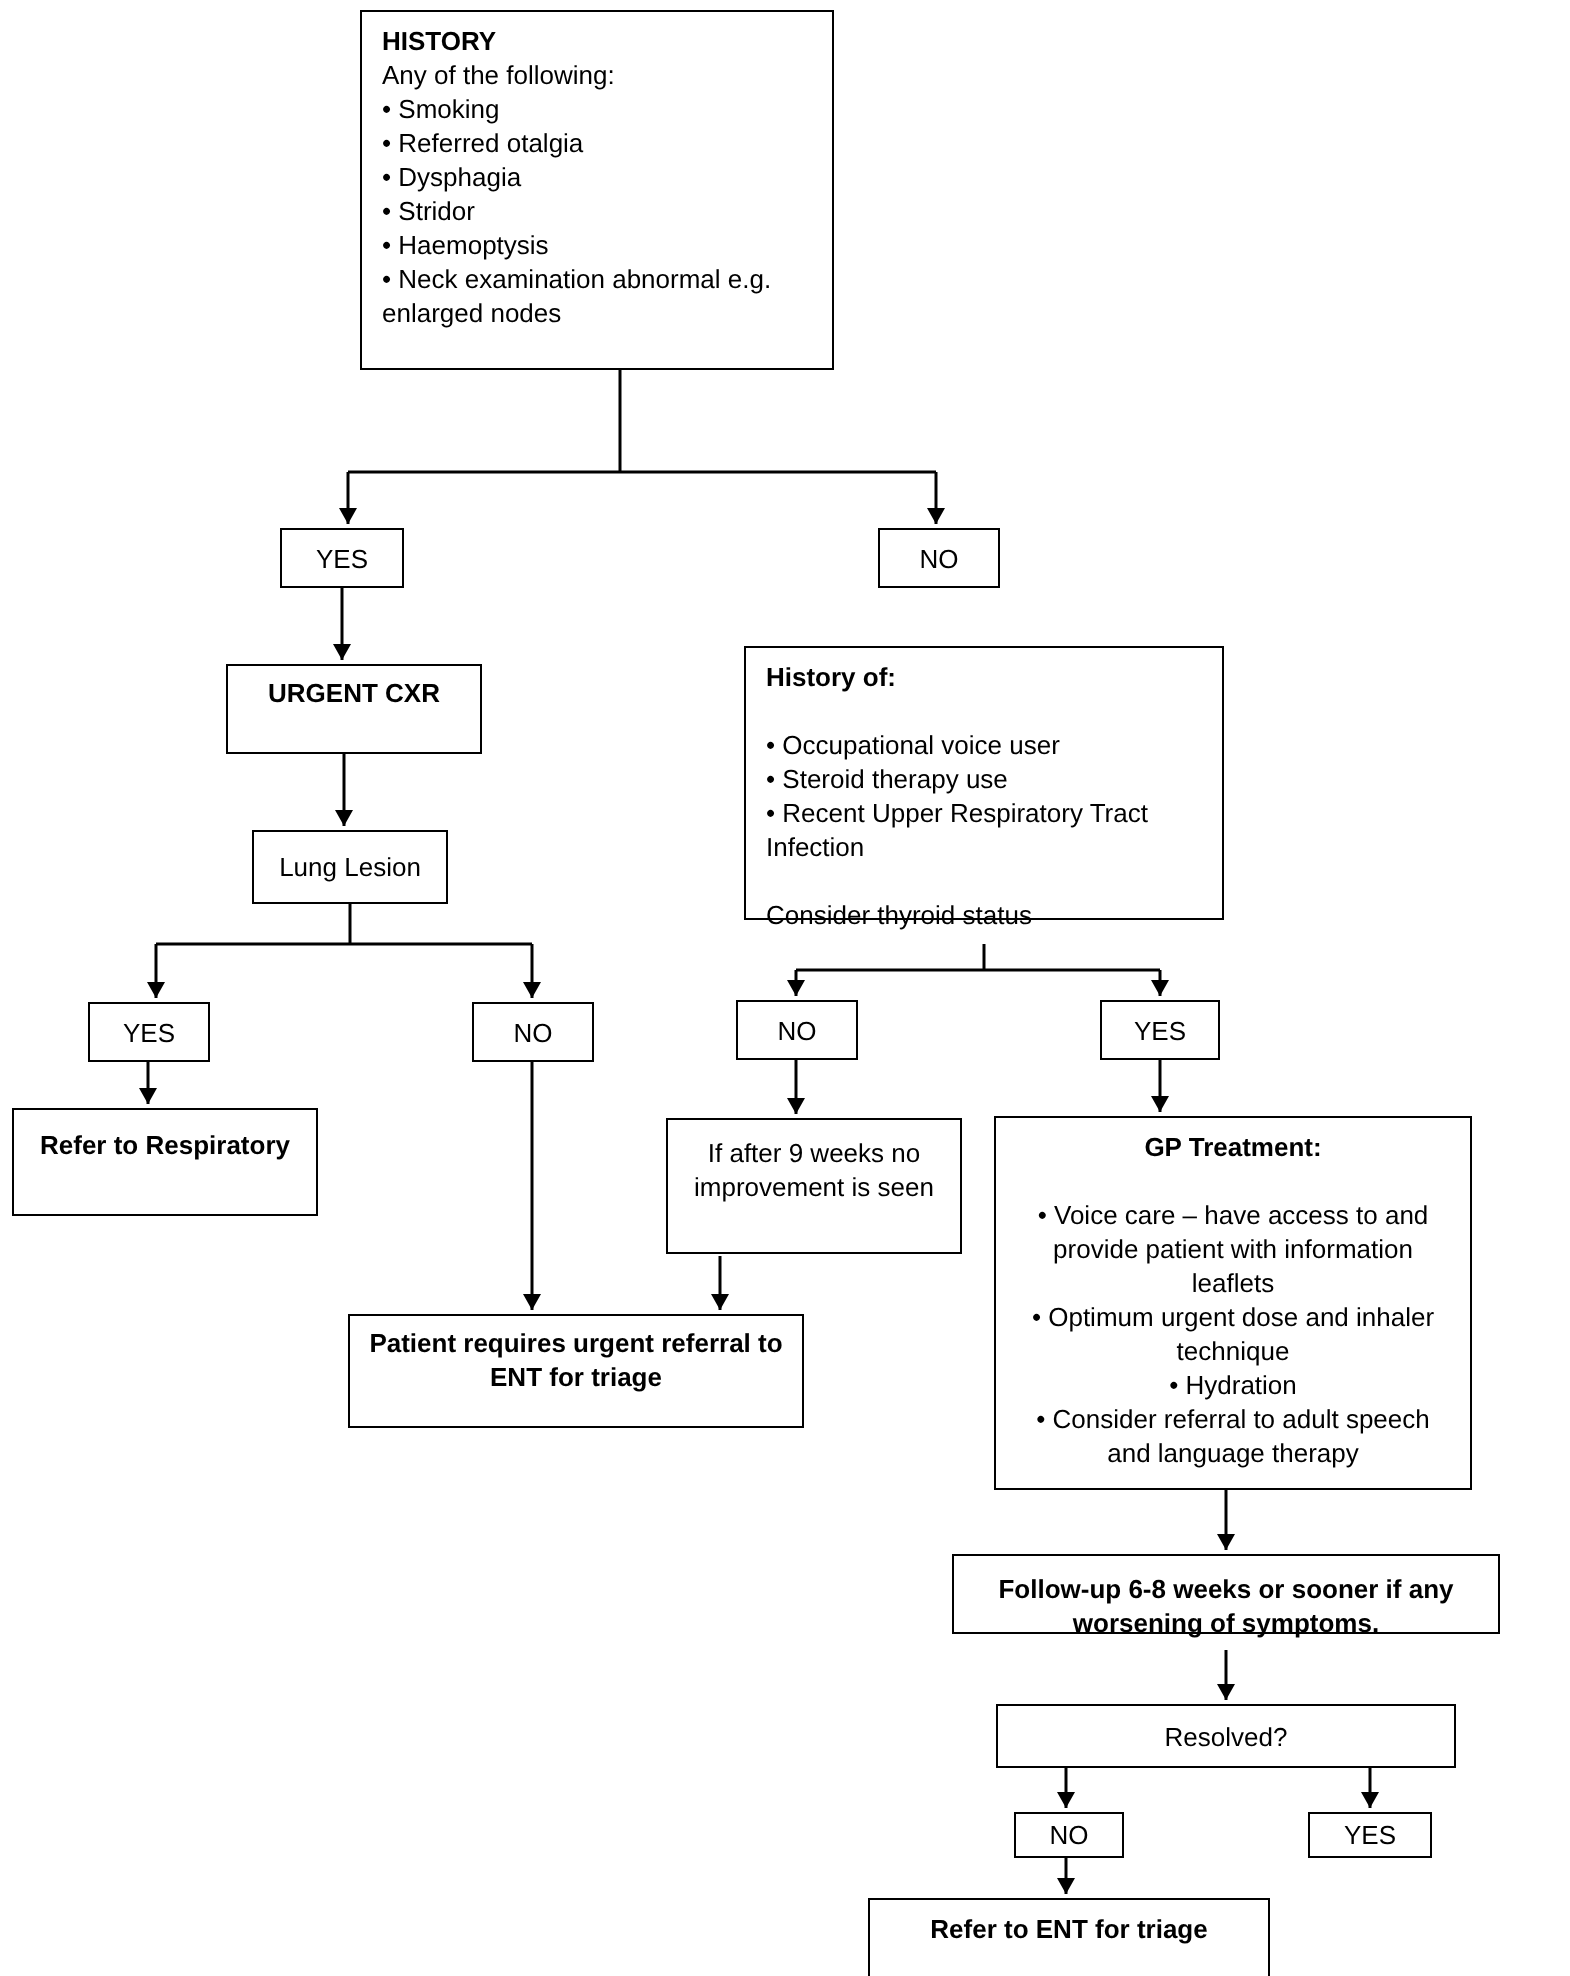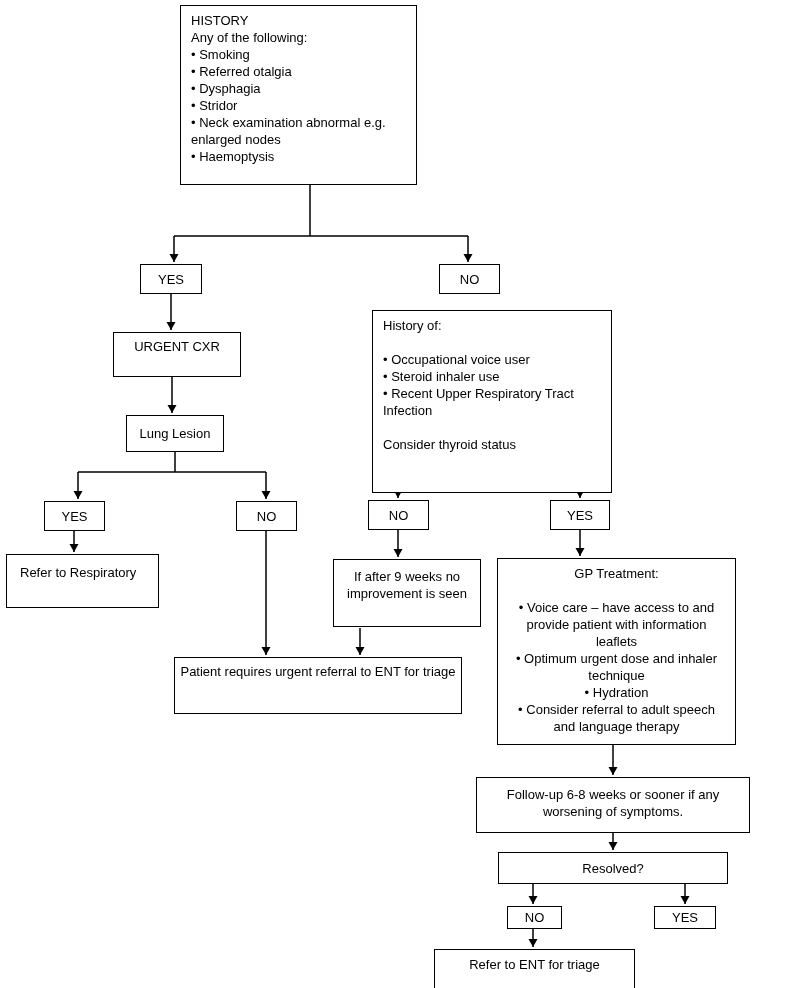--- a/index.html
+++ b/index.html
@@ -20,21 +20,21 @@
     background: #ffffff;
     line-height: 17px;
   }
   .label-box {
     display: flex;
     align-items: center;
     justify-content: center;
   }
   .para-box { padding: 6px 10px; }
   .center { text-align: center; }
-  .bold { font-weight: normal; }
+  .bold { font-weight: bold; }
   .gap-above { margin-top: 17px; }
   .pt-sm { padding-top: 5px; }
   .pt-md { padding-top: 8px; }
   .refer-resp-pad { padding: 9px 6px 0 13px; }
 </style>
 </head>
 <body>
 
 <div class="canvas">
 
@@ -78,60 +78,60 @@
     <line x1="533" y1="929" x2="533" y2="947" stroke="#000" stroke-width="1.5" marker-end="url(#ah)"></line>
   </svg>
 
   <div class="node para-box" style="left:180px; top:5px; width:237px; height:180px;">
     <div class="bold">HISTORY</div>
     <div>Any of the following:</div>
     <div>• Smoking</div>
     <div>• Referred otalgia</div>
     <div>• Dysphagia</div>
     <div>• Stridor</div>
+    <div>• Haemoptysis</div>
     <div>• Neck examination abnormal e.g. enlarged nodes</div>
-    <div>• Haemoptysis</div>
   </div>
 
   <div class="node label-box" style="left:140px; top:264px; width:62px; height:30px;">YES</div>
   <div class="node label-box" style="left:439px; top:264px; width:61px; height:30px;">NO</div>
 
   <div class="node center bold pt-sm" style="left:113px; top:332px; width:128px; height:45px;">URGENT CXR</div>
 
   <div class="node label-box" style="left:126px; top:415px; width:98px; height:37px;">Lung Lesion</div>
 
   <div class="node label-box" style="left:44px; top:501px; width:61px; height:30px;">YES</div>
   <div class="node label-box" style="left:236px; top:501px; width:61px; height:30px;">NO</div>
 
   <div class="node bold refer-resp-pad" style="left:6px; top:554px; width:153px; height:54px;">Refer to Respiratory</div>
 
-  <div class="node para-box" style="left:372px; top:310px; width:240px; height:183px;">
+  <div class="node para-box" style="left:372px; top:323px; width:240px; height:137px;">
     <div class="bold">History of:</div>
     <div class="gap-above">• Occupational voice user</div>
-    <div>• Steroid inhaler use</div>
+    <div>• Steroid therapy use</div>
     <div>• Recent Upper Respiratory Tract Infection</div>
     <div class="gap-above">Consider thyroid status</div>
   </div>
 
   <div class="node label-box" style="left:368px; top:500px; width:61px; height:30px;">NO</div>
   <div class="node label-box" style="left:550px; top:500px; width:60px; height:30px;">YES</div>
 
   <div class="node center pt-md" style="left:333px; top:559px; width:148px; height:68px; padding-left:5px; padding-right:5px; box-sizing:border-box;">If after 9 weeks no improvement is seen</div>
 
-  <div class="node center bold pt-sm" style="left:174px; top:657px; width:288px; height:57px; padding-left:4px; padding-right:4px;">Patient requires urgent referral to ENT for triage</div>
+  <div class="node center bold pt-sm" style="left:174px; top:657px; width:228px; height:57px; padding-left:4px; padding-right:4px;">Patient requires urgent referral to ENT for triage</div>
 
   <div class="node para-box" style="left:497px; top:558px; width:239px; height:187px;text-align:center;">
     <div class="bold">GP Treatment:</div>
     <div class="gap-above">• Voice care – have access to and provide patient with information leaflets</div>
     <div>• Optimum urgent dose and inhaler technique</div>
     <div>• Hydration</div>
     <div>• Consider referral to adult speech and language therapy</div>
   </div>
 
-  <div class="node center pt-md" style="left:476px; top:777px; width:274px; height:56px; padding-left:6px; padding-right:6px; box-sizing:border-box;">Follow-up 6-8 weeks or sooner if any worsening of symptoms.</div>
+  <div class="node center pt-md" style="left:476px; top:777px; width:274px; height:40px; padding-left:6px; padding-right:6px; box-sizing:border-box;font-weight:bold;">Follow-up 6-8 weeks or sooner if any worsening of symptoms.</div>
 
   <div class="node label-box" style="left:498px; top:852px; width:230px; height:32px;">Resolved?</div>
 
   <div class="node label-box" style="left:507px; top:906px; width:55px; height:23px;">NO</div>
   <div class="node label-box" style="left:654px; top:906px; width:62px; height:23px;">YES</div>
 
   <div class="node center bold" style="left:434px; top:949px; width:201px; height:46px; padding-top:6px; box-sizing:border-box;">Refer to ENT for triage</div>
 
 </div>
 

